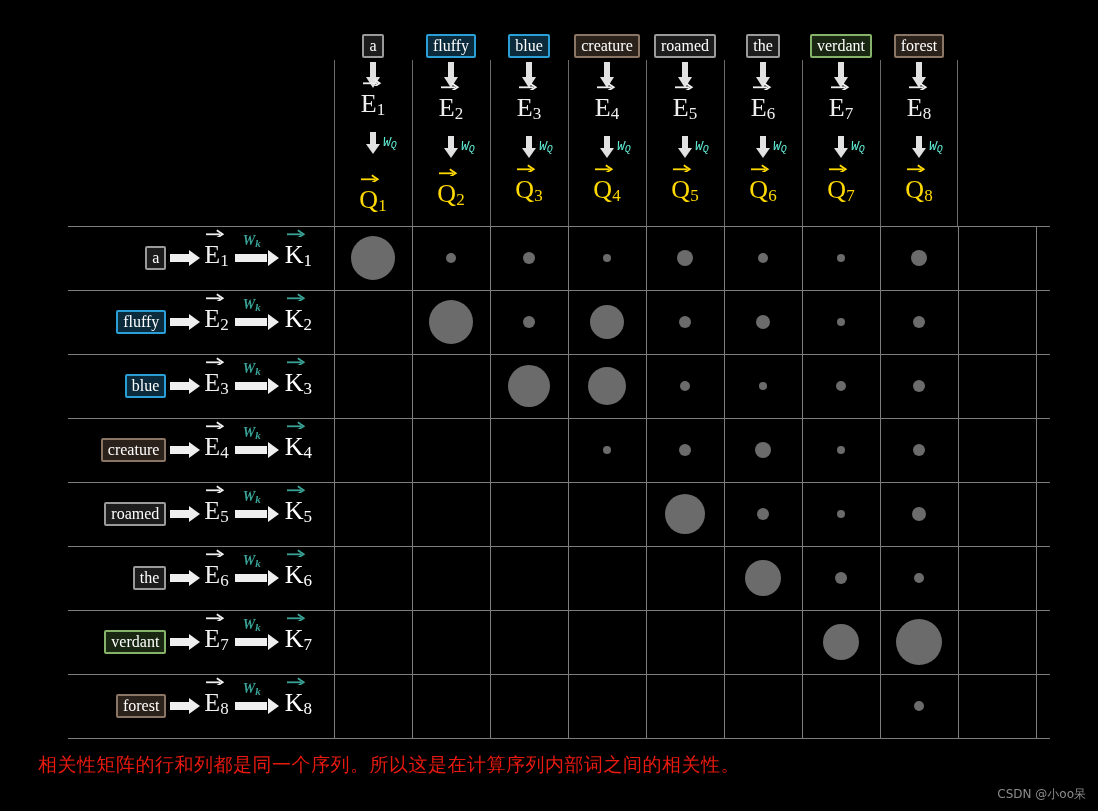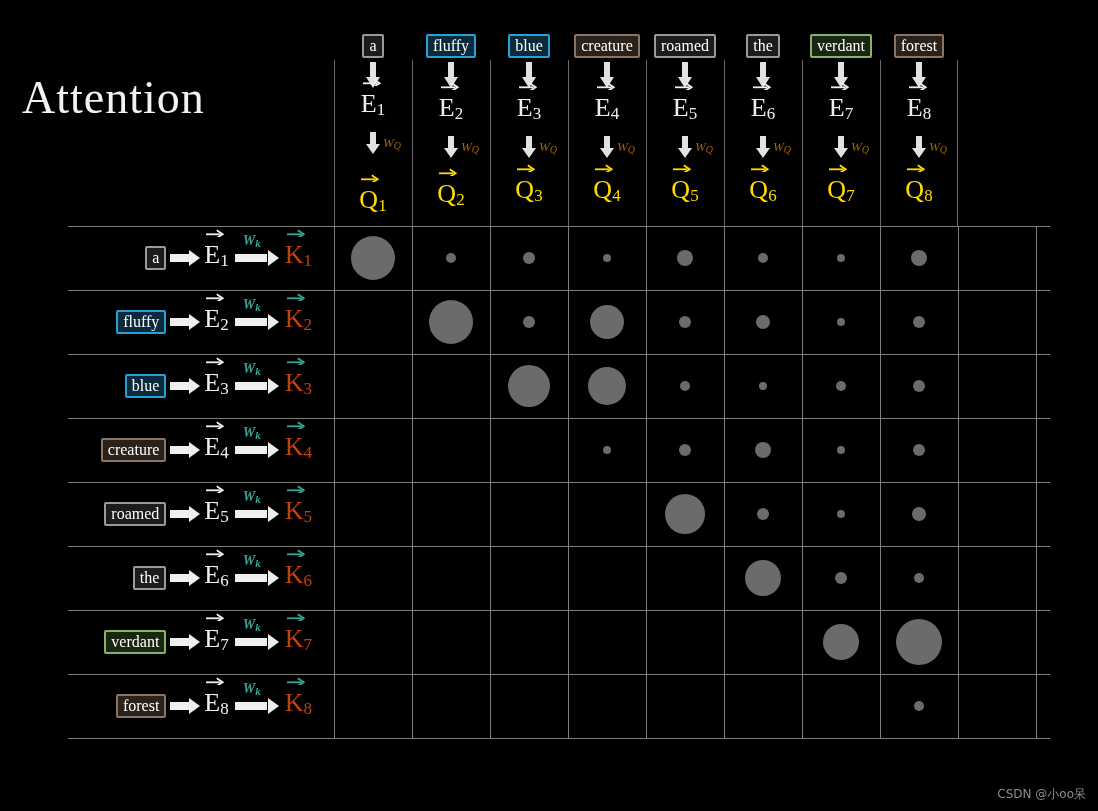--- a/index.html
+++ b/index.html
@@ -61,26 +61,26 @@
   .vec{
     position:relative;font-family:"Liberation Serif",serif;
     font-size:26px;line-height:40px;color:#efefef;white-space:nowrap;
   }
   .vec .sub{font-size:17px;vertical-align:-3px;}
   .vec .ovr{
     position:absolute;left:1px;top:-7px;width:20px;height:9px;
     pointer-events:none;
   }
   .vec.yellow{color:#ffd900;}
-  .vec.teal{color:#c2410c;}
+  .vec.teal{color:#ffffff;}
 
   .wq{
     position:absolute;left:17px;top:3px;
-    font-family:Liberation Serif, serif;font-style:italic;
-    font-size:13px;color:#a16207;white-space:nowrap;
+    font-family:Liberation Mono, monospace;font-style:italic;
+    font-size:13px;color:#5eead4;white-space:nowrap;
   }
   .wq .s{font-size:10px;vertical-align:-2px;}
   .wqwrap{position:relative;width:14px;height:28px;margin-top:2px;}
 
   
   #rows{position:absolute;left:0;top:226px;width:1098px;height:512px;}
   .row{position:absolute;left:0;width:1098px;height:64px;}
   .rowline{position:absolute;left:68px;top:0;width:982px;height:1px;background:#7d7d7d;}
   .rowlabel{
     position:absolute;right:786px;top:0;height:64px;
@@ -123,21 +123,20 @@
     font-family:"DejaVu Sans",sans-serif;
     font-size:12px;color:#8c8c8c;white-space:nowrap;
   }
 </style>
 </head>
 <body>
 
 <div id="stage">
 
   <div id="title">
-    <span class="l1">Attention</span>
   </div>
 
   <div id="colheads">
       <div class="colhead" style="left: 0px;">
         <div class="vsep"></div>
         <span class="tok gray">a</span>
         <div class="darrow">
           <div class="shaft"></div>
           <div class="head"></div>
         </div>
@@ -651,15 +650,16 @@
       <div class="cell" title="0" style="left: 156px; top: 448px;"></div>
       <div class="cell" title="0" style="left: 234px; top: 448px;"></div>
       <div class="cell" title="0" style="left: 312px; top: 448px;"></div>
       <div class="cell" title="0" style="left: 390px; top: 448px;"></div>
       <div class="cell" title="0" style="left: 468px; top: 448px;"></div>
       <div class="cell" title="0.04" style="left: 546px; top: 448px;">
         <div class="dot" style="width: 10px; height: 10px; left: 39px; top: 32px; background: rgb(107, 107, 107);"></div>
       </div>
     </div>
 
+  <div id="caption">相关性矩阵的行和列都是同一个序列。所以这是在计算序列内部词之间的相关性。</div>
   <div id="watermark">CSDN @小oo呆</div>
 
 </div>
 
 </body></html>

